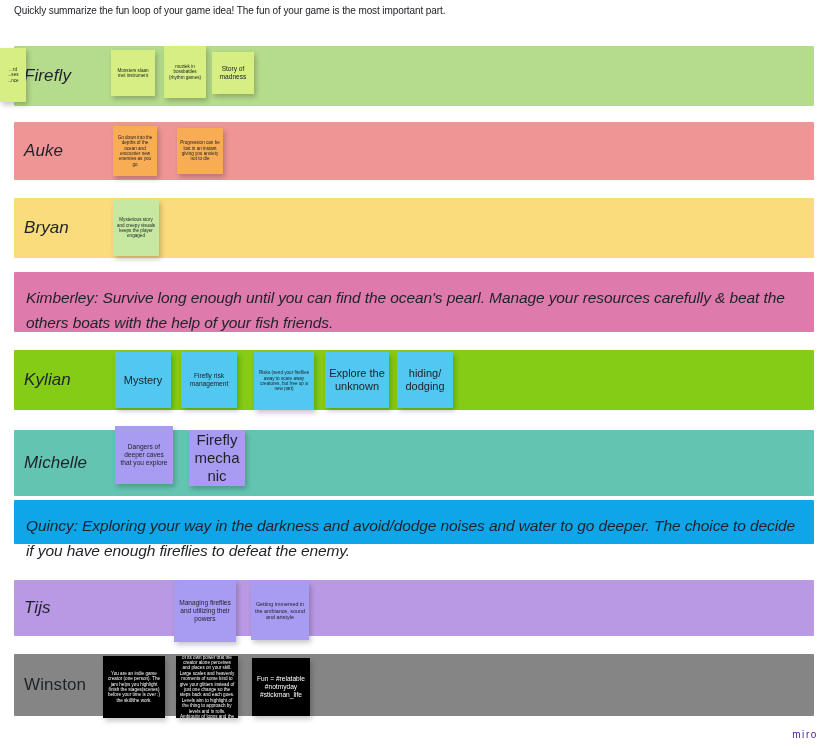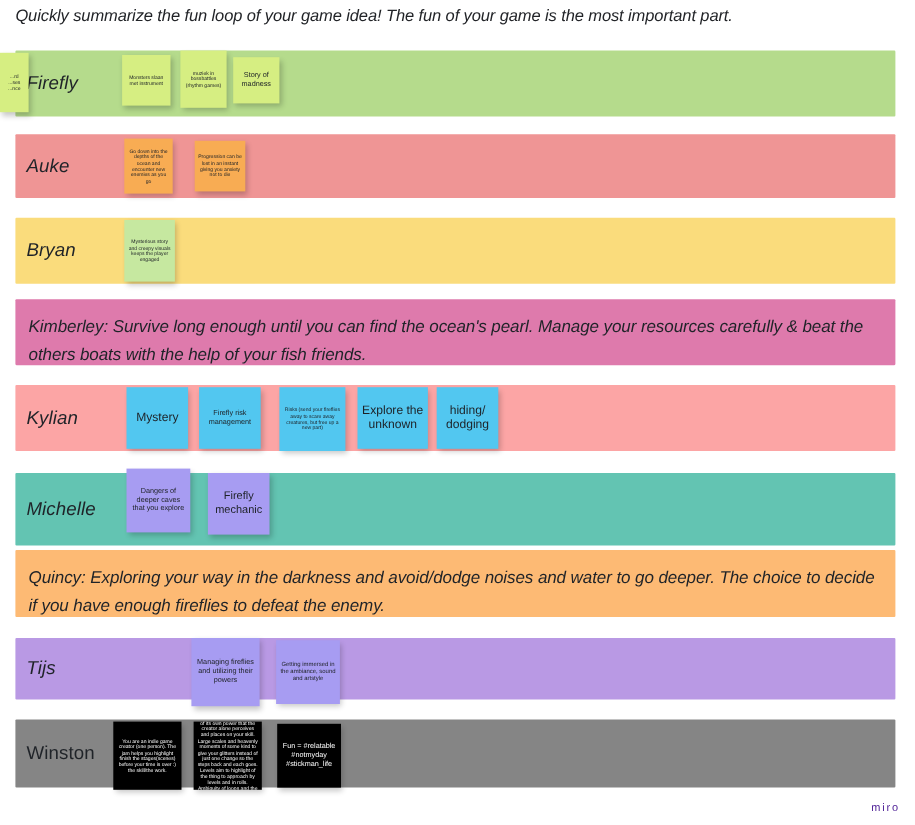--- a/index.html
+++ b/index.html
@@ -13,22 +13,21 @@
     position: relative;
     width: 832px; height: 750px;
     background: #ffffff;
   }
 
   
   .prompt {
     position: absolute;
     left: 14px; top: 4px;
     width: 800px;
-    font-style: italic;
-    font-size: 15px;
+    font-size: 10px;
     letter-spacing: -0.1px;
     color: #222428;
     line-height: 1.45;
     white-space: nowrap;
   }
 
   
   .row {
     position: absolute;
     left: 14px;
@@ -72,21 +71,21 @@
     line-height: 1.18;
     word-break: break-word;
     hyphens: auto;
   }
   .note.dark { color: #ffffff; }
 
   
   .n-xs { font-size: 4.6px; }
   .n-sm { font-size: 5.4px; }
   .n-md { font-size: 6.6px; }
-  .n-lg { font-size: 10px; }
+  .n-lg { font-size: 15px; }
   .n-xl { font-size: 11px; }
 
   
   .miro {
     position: absolute;
     right: 14px; bottom: 10px;
     font-size: 10px;
     font-weight: normal;
     letter-spacing: 1.6px;
     color: #4c1d95;
@@ -105,27 +104,27 @@
       </div>
       <div class="row" style="top: 122px; height: 58px; background: rgb(239, 149, 149);">
         <div class="row-name">Auke</div>
       </div>
       <div class="row" style="top: 198px; height: 60px; background: rgb(250, 220, 124);">
         <div class="row-name">Bryan</div>
       </div>
       <div class="row" style="top: 272px; height: 60px; background: rgb(222, 122, 172);">
         <div class="row-para">Kimberley: Survive long enough until you can find the ocean's pearl. Manage your resources carefully &amp; beat the others boats with the help of your fish friends.</div>
       </div>
-      <div class="row" style="top: 350px; height: 60px; background: #fca5a5;">
+      <div class="row" style="top: 350px; height: 60px; background: #84cc16;">
         <div class="row-name">Kylian</div>
       </div>
       <div class="row" style="top: 430px; height: 66px; background: rgb(99, 196, 178);">
         <div class="row-name">Michelle</div>
       </div>
-      <div class="row" style="top: 500px; height: 61px; background: #fdba74;">
+      <div class="row" style="top: 500px; height: 44px; background: #0ea5e9;">
         <div class="row-para">Quincy: Exploring your way in the darkness and avoid/dodge noises and water to go deeper. The choice to decide if you have enough fireflies to defeat the enemy.</div>
       </div>
       <div class="row" style="top: 580px; height: 56px; background: rgb(185, 153, 228);">
         <div class="row-name">Tijs</div>
       </div>
       <div class="row" style="top: 654px; height: 62px; background: rgb(133, 133, 133);">
         <div class="row-name upright">Winston</div>
       </div>
     </div>
 

